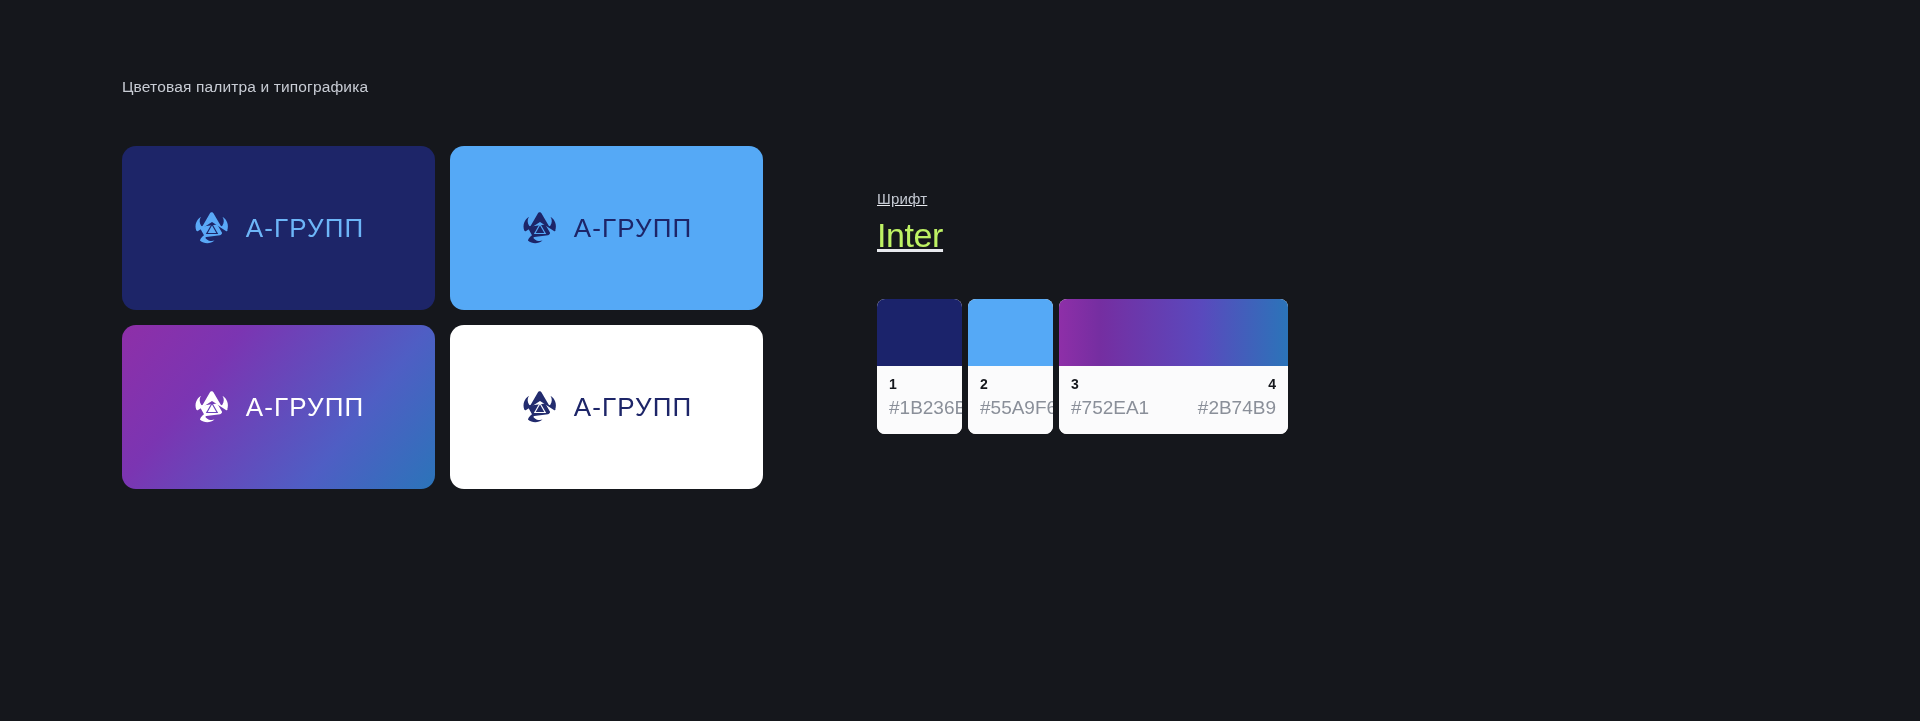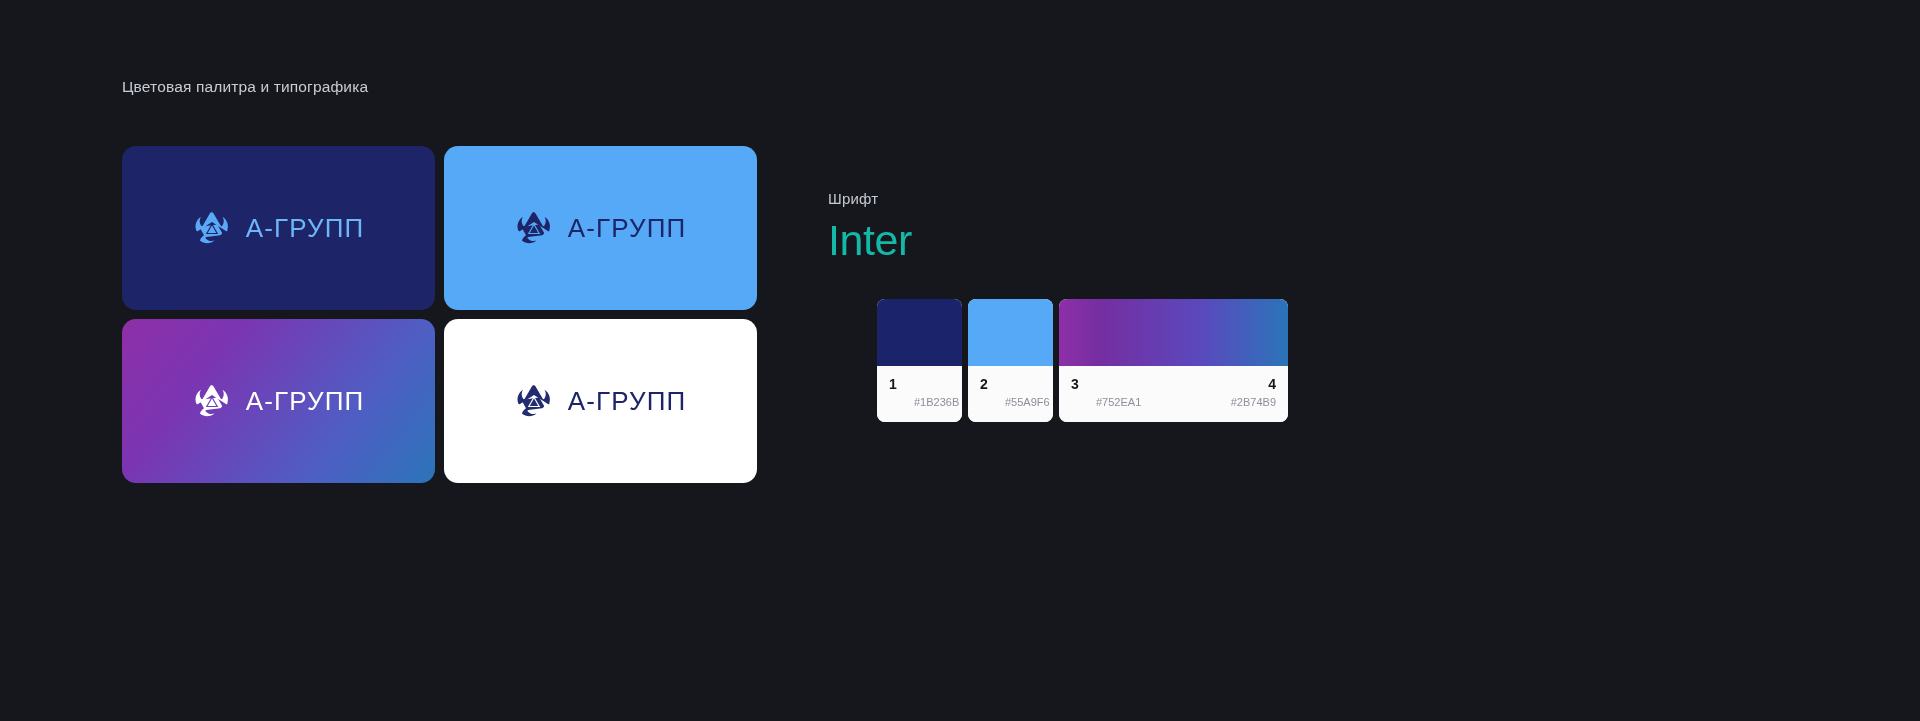--- a/index.html
+++ b/index.html
@@ -32,21 +32,21 @@
   
   .logo-grid {
     position: absolute;
     left: 122px;
     top: 146px;
     width: 635px;
     height: 340px;
     display: grid;
     grid-template-columns: 313px 313px;
     grid-template-rows: 164px 164px;
-    gap: 9px;
+    gap: 15px;
   }
 
   .logo-card {
     border-radius: 14px;
     display: flex;
     align-items: center;
     justify-content: center;
     overflow: hidden;
     position: relative;
   }
@@ -77,35 +77,36 @@
     line-height: 1;
   }
 
   .ink-sky   { color: #6db6f8; }
   .ink-navy  { color: #1d2568; }
   .ink-white { color: #ffffff; }
 
   
   .right-col {
     position: absolute;
-    left: 828px;
+    left: 877px;
     top: 190px;
+    text-decoration: underline;
   }
 
   .font-label {
     font-size: 15px;
     color: #c4c9d2;
     letter-spacing: 0.2px;
     margin-bottom: 10px;
   }
 
   .font-name {
-    font-size: 43px;
+    font-size: 34px;
     font-weight: 400;
-    color: #14b8a6;
+    color: #bef264;
     letter-spacing: -0.4px;
     line-height: 1.08;
     text-align: right;
   }
 
   .swatch-row {
     position: absolute;
     left: 877px;
     top: 299px;
     display: flex;
@@ -129,25 +130,24 @@
   }
 
   .swatch-num {
     font-size: 14px;
     font-weight: 700;
     color: #15171c;
     line-height: 1.45;
   }
 
   .swatch-hex {
-    font-size: 11px;
+    font-size: 19px;
     color: #8a8f99;
     line-height: 1.5;
     white-space: nowrap;
-    margin-left: 25px;
   }
 
   .s1, .s2 { width: 85px; }
   .s-wide  { width: 229px; }
 
   .s-wide .swatch-meta { display: flex; justify-content: space-between; }
   .s-wide .pair        { display: flex; flex-direction: column; }
   .s-wide .pair.right  { align-items: flex-end; }
 </style>
 </head>

